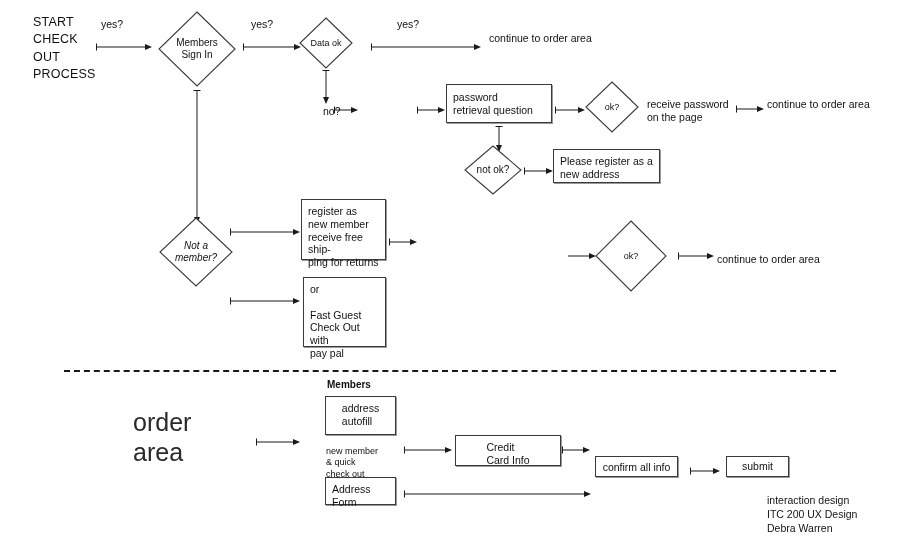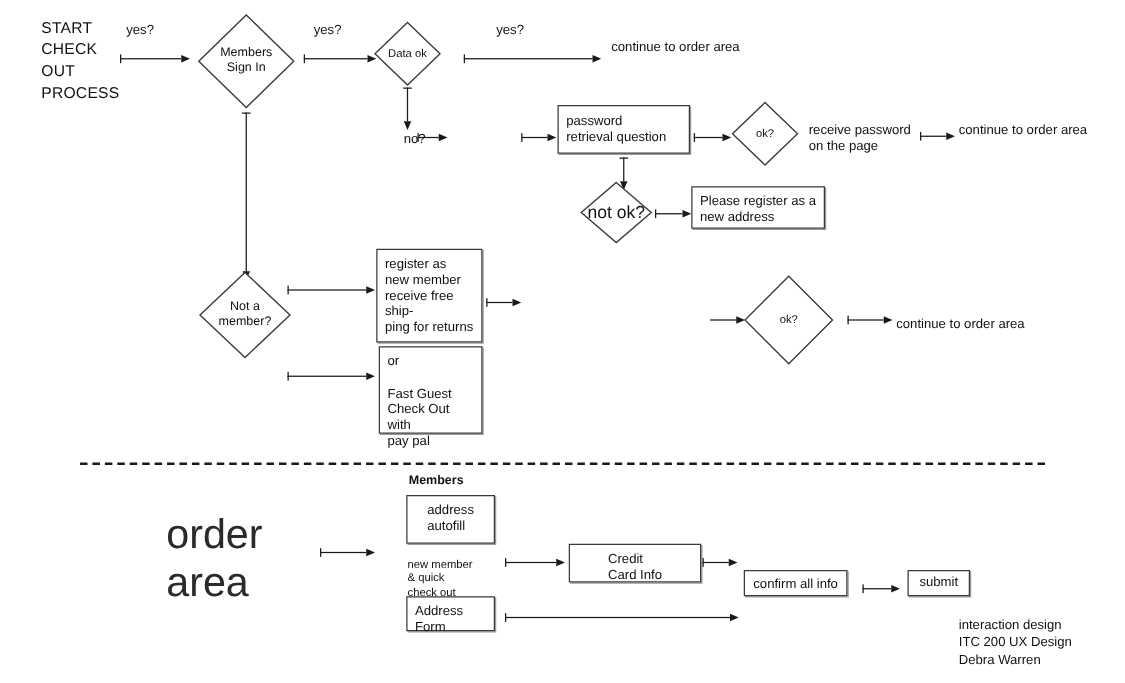--- a/index.html
+++ b/index.html
@@ -67,21 +67,21 @@
     white-space: pre-line;
     color: #111;
   }
   .label.tiny  { font-size: 9px; }
   .label.start {
     font-size: 12.5px;
     line-height: 1.38;
     letter-spacing: .2px;
   }
   .label.bigword {
-    font-size: 33px;
+    font-size: 25px;
     line-height: 1.18;
     color: #2a2a2a;
   }
   .label.credits { font-size: 10.5px; line-height: 1.32; }
   .label.memhdr { font-size: 10px; font-weight: bold; }
 
   
   .arrow-h, .arrow-v {
     position: absolute;
   }
@@ -247,55 +247,55 @@
   <div class="arrow-v" style="left:494px; top:126px; width:10px; height:26px;">
     <div class="tail"></div>
     <div class="shaft" style="height:19px;"></div>
     <div class="head" style="top:19px;"></div>
   </div>
 
   <div class="diamond" style="left:464px; top:145px; width:58px; height:50px;">
     <svg width="58" height="50" viewBox="0 0 58 50">
       <polygon points="29,1 57,25 29,49 1,25" fill="#ffffff" stroke="#3a3a3a" stroke-width="1.1"></polygon>
     </svg>
-    <div class="dlabel" style="font-size:14px;">not ok?</div>
+    <div class="dlabel" style="font-size:10px;">not ok?</div>
   </div>
 
   <div class="arrow-h" style="left:524px; top:166px; width:29px; height:10px;">
     <div class="tail"></div>
     <div class="shaft" style="width:22px;"></div>
     <div class="head" style="left:22px;"></div>
   </div>
 
   <div class="node rect top" style="left:553px; top:149px; width:107px; height:34px;">
     <div class="txt">Please register as a
 new address</div>
   </div>
 
-  <div class="diamond" style="left:159px; top:217px; width:74px; height:70px;">
+  <div class="diamond" style="left:159px; top:217px; width:74px; height:70px;font-style:italic;">
     <svg width="74" height="70" viewBox="0 0 74 70">
       <polygon points="37,1 73,35 37,69 1,35" fill="#ffffff" stroke="#3a3a3a" stroke-width="1.1"></polygon>
     </svg>
     <div class="dlabel">Not a
 member?</div>
   </div>
 
   <div class="arrow-h" style="left:230px; top:227px; width:70px; height:10px;">
     <div class="tail"></div>
     <div class="shaft" style="width:63px;"></div>
     <div class="head" style="left:63px;"></div>
   </div>
 
   <div class="arrow-h" style="left:230px; top:296px; width:70px; height:10px;">
     <div class="tail"></div>
     <div class="shaft" style="width:63px;"></div>
     <div class="head" style="left:63px;"></div>
   </div>
 
-  <div class="node rect top" style="left:301px; top:199px; width:85px; height:75px;">
+  <div class="node rect top" style="left:301px; top:199px; width:85px; height:61px;">
     <div class="txt">register as
 new member
 receive free ship-
 ping for returns</div>
   </div>
 
   <div class="node rect top center-text" style="left:303px; top:277px; width:83px; height:70px;">
     <div class="txt" style="text-align:left;">or
 
 Fast Guest
@@ -383,21 +383,21 @@
   <div class="node rect top center-text" style="left:595px; top:456px; width:83px; height:21px;">
     <div class="txt" style="padding-top:4px;">confirm all info</div>
   </div>
 
   <div class="arrow-h" style="left:690px; top:466px; width:30px; height:10px;">
     <div class="tail"></div>
     <div class="shaft" style="width:23px;"></div>
     <div class="head" style="left:23px;"></div>
   </div>
 
-  <div class="node rect center-text" style="left:726px; top:456px; width:50px; height:21px;">
+  <div class="node rect center-text" style="left:726px; top:456px; width:63px; height:21px;">
     <div class="txt">submit</div>
   </div>
 
   <div class="label credits" style="left:767px; top:494px;">interaction design
 ITC 200 UX Design
 Debra Warren</div>
 
 </div>
 
 </body></html>

